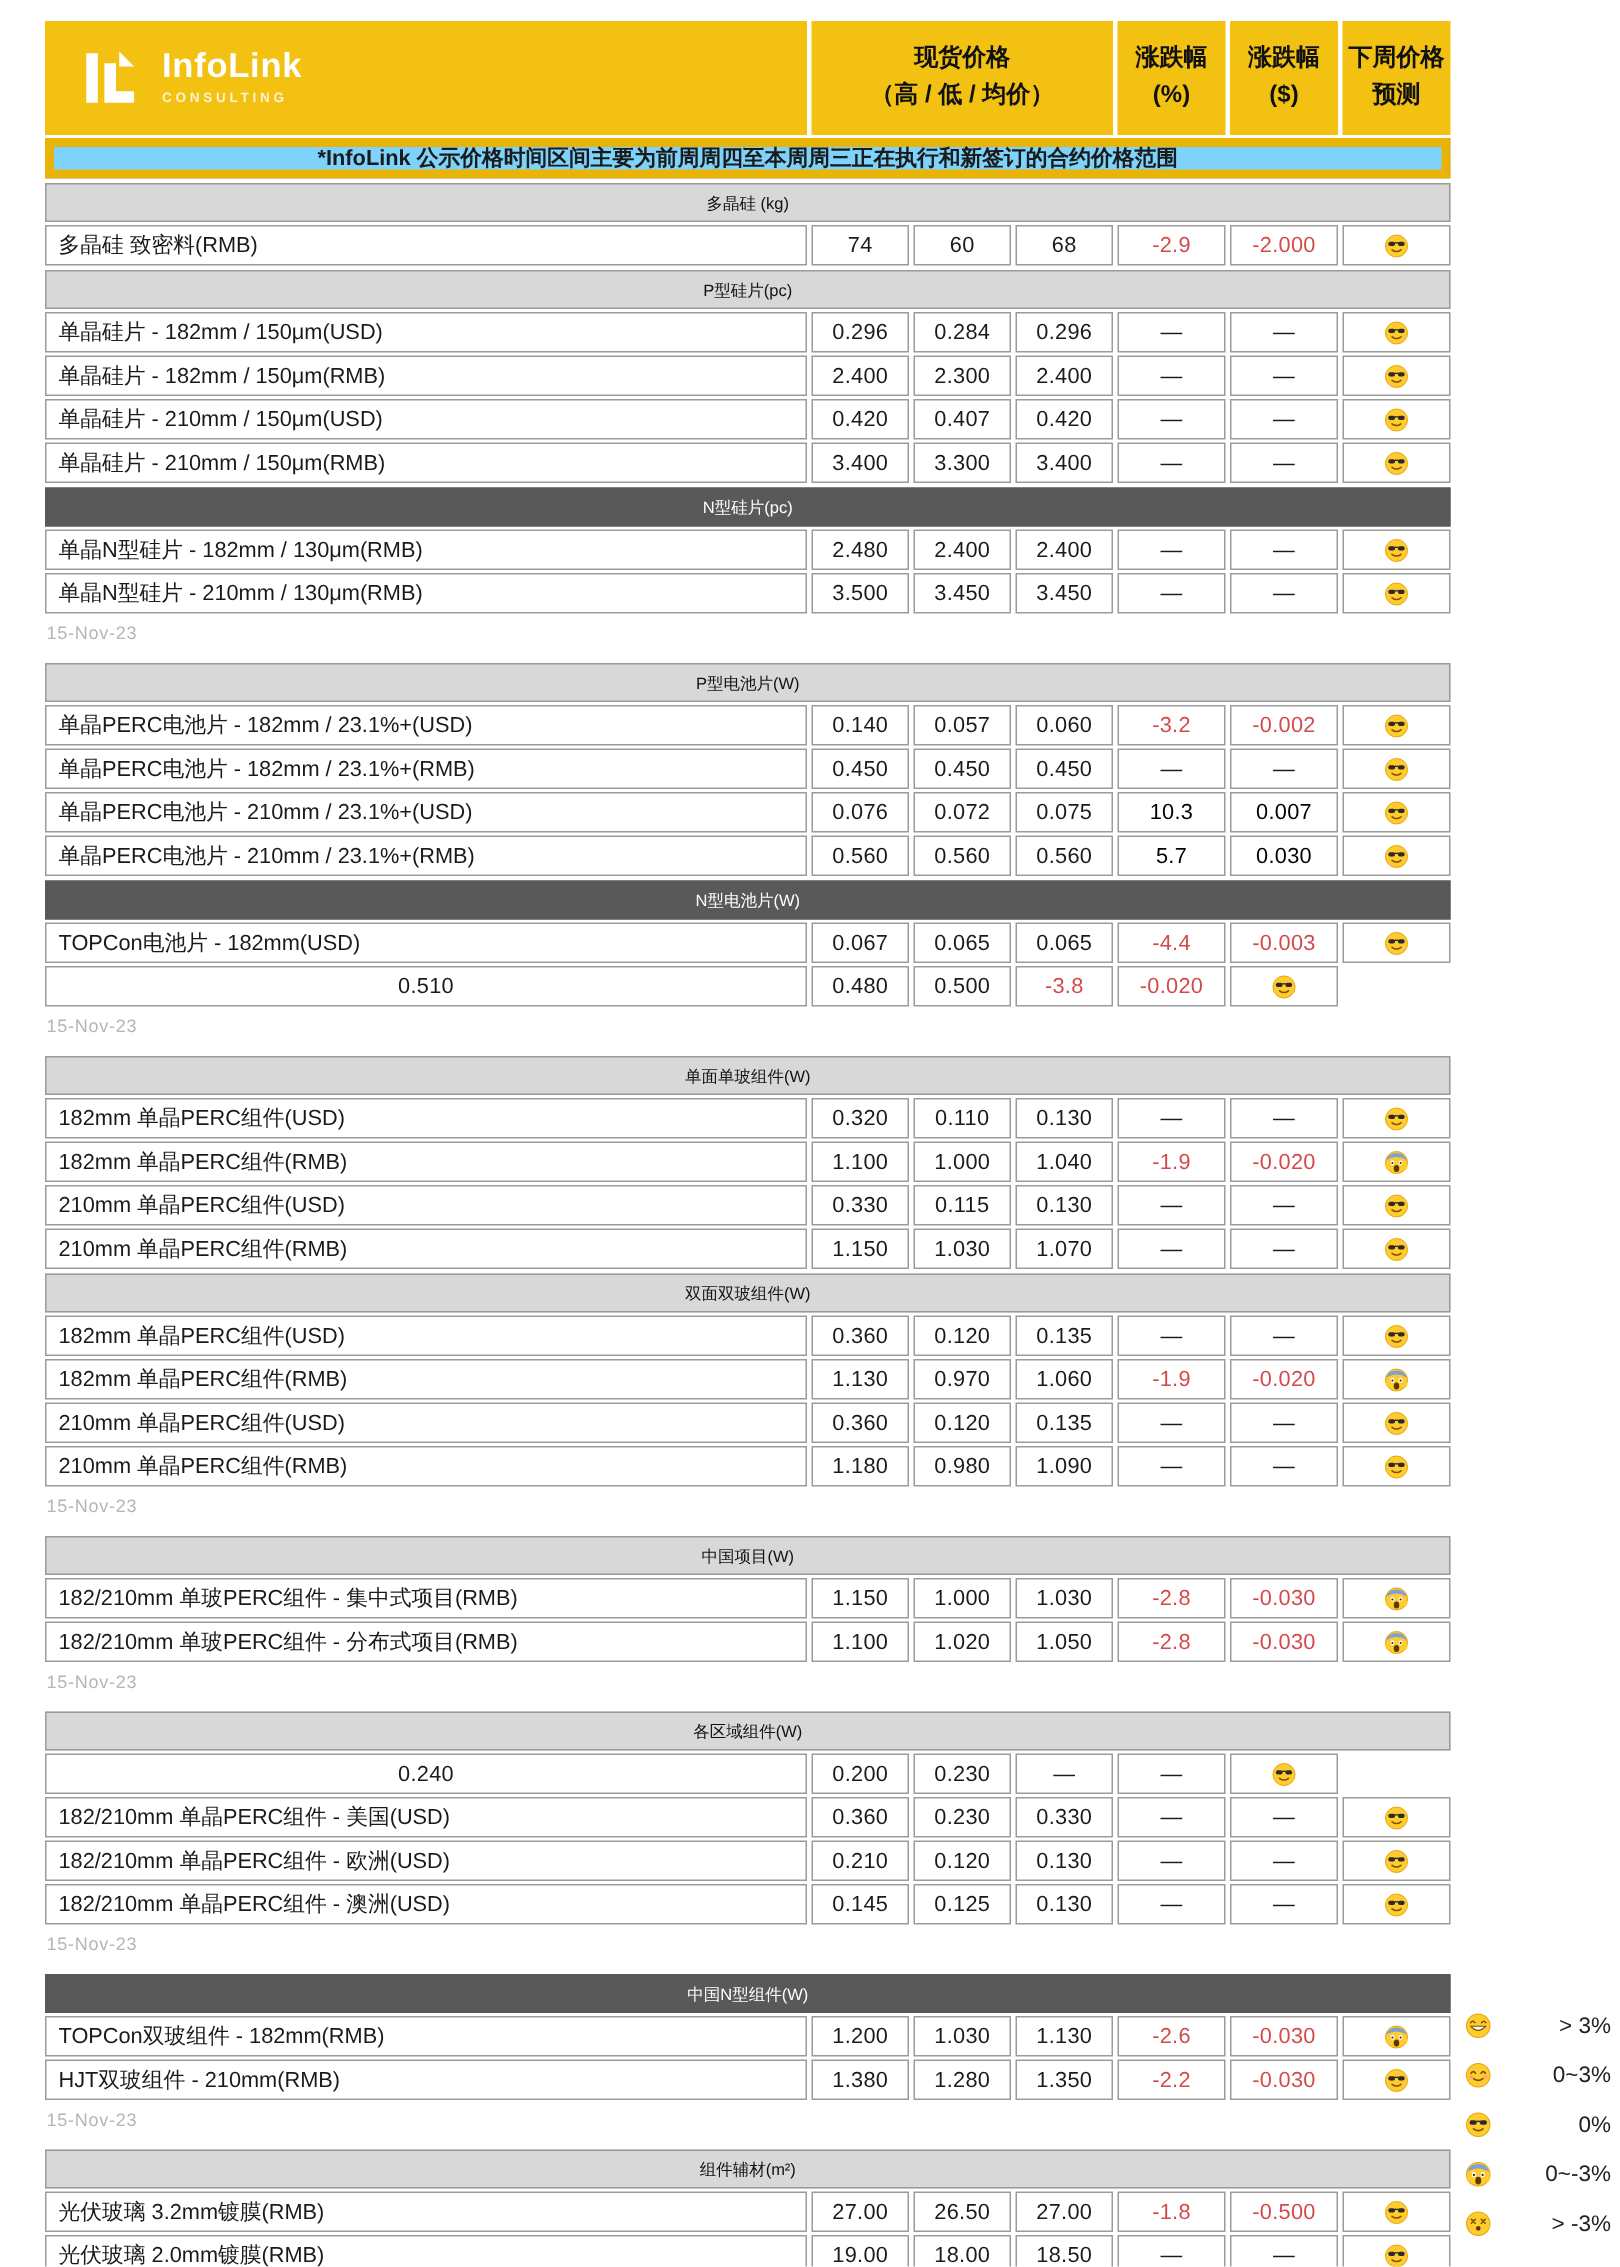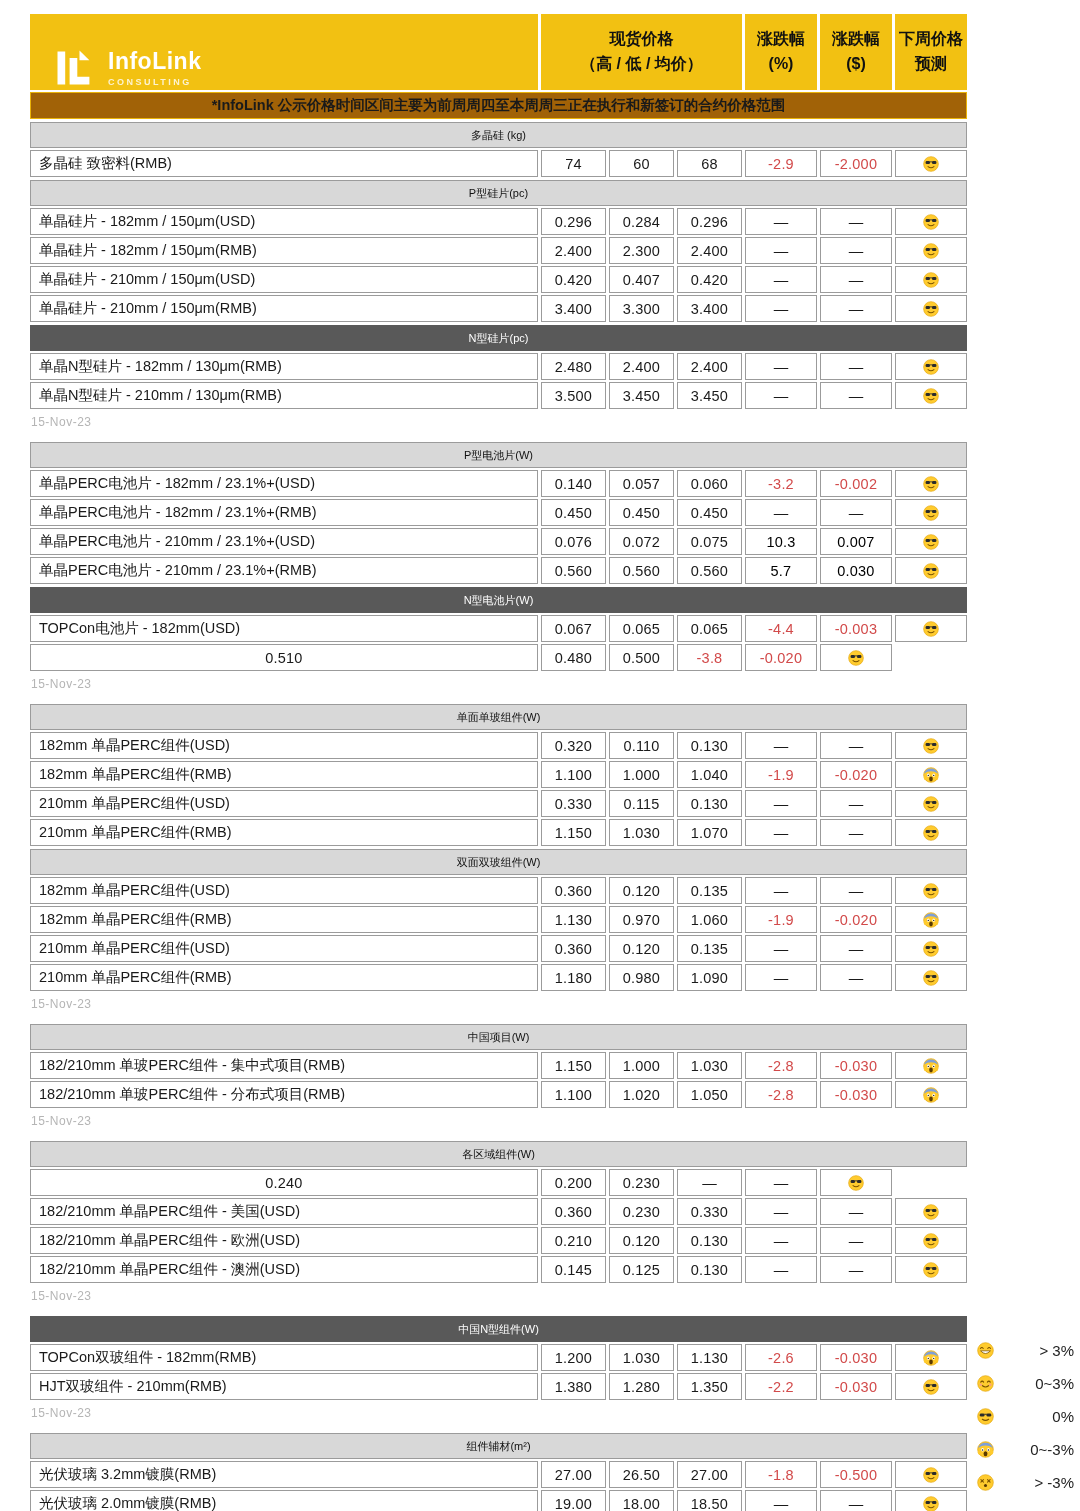--- a/index.html
+++ b/index.html
@@ -16,29 +16,29 @@
     display:grid;
     grid-template-columns:508px 201px 72px 72px 72px;
     column-gap:3px;
     height:76px;
   }
   .hcell {
     background:#F2C112;
     display:flex; flex-direction:column; justify-content:center; align-items:center;
     text-align:center; font-weight:bold; font-size:16px; line-height:1.55; color:#111;
   }
-  .logo-cell { flex-direction:row; justify-content:flex-start; align-items:flex-end; padding-left:22px; gap:12px; }
+  .logo-cell { flex-direction:row; justify-content:flex-start; align-items:center; padding-left:22px; gap:12px; }
   .logo-mark { width:44px; height:44px; }
   .logo-text-wrap { display:flex; flex-direction:column; align-items:flex-start; }
   .logo-name { color:#fff; font-size:23px; font-weight:bold; letter-spacing:0.5px; line-height:1.1; }
   .logo-sub { color:rgba(255,255,255,0.8); font-size:9px; font-weight:bold; letter-spacing:2.5px; margin-top:2px; }
 
   
   .note-row {
-    margin-top:2px; border:1px solid #eab308; background:#a16207;
+    margin-top:2px; border:6px solid #eab308; background:#7dd3fc;
     height:27px; display:flex; align-items:center; justify-content:center;
     font-weight:bold; font-size:14.5px;
   }
 
   
   .block { margin-top:3px; }
   .sect {
     height:26px; margin-top:3px; border:1px solid #9b9b9b;
     display:flex; align-items:center; justify-content:center;
     font-weight:normal; font-size:11px; background:#D8D8D8; color:#111;

